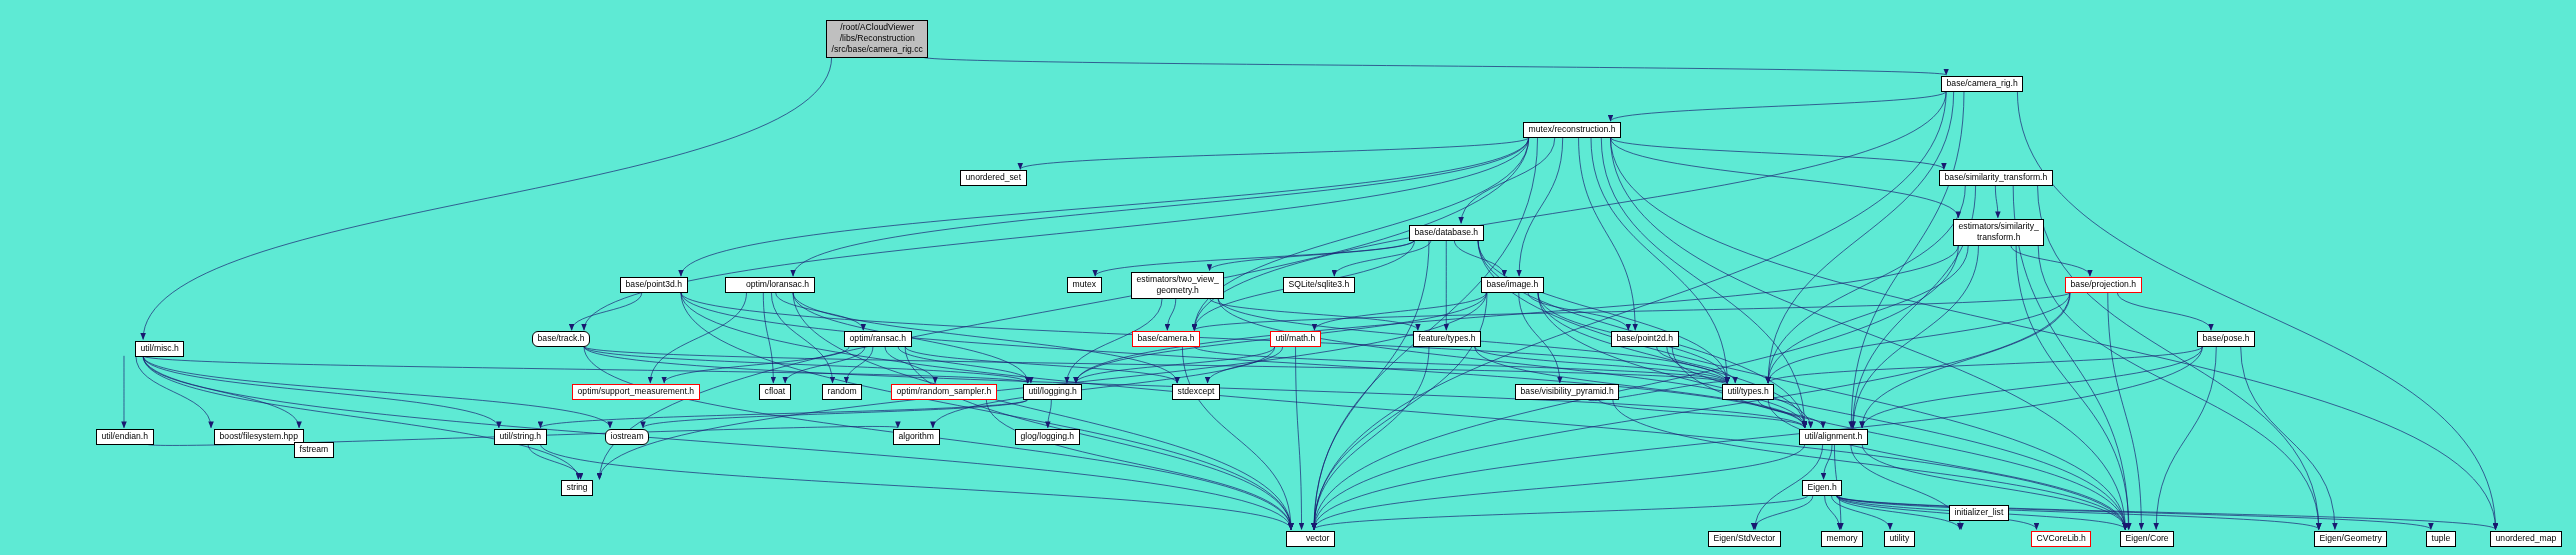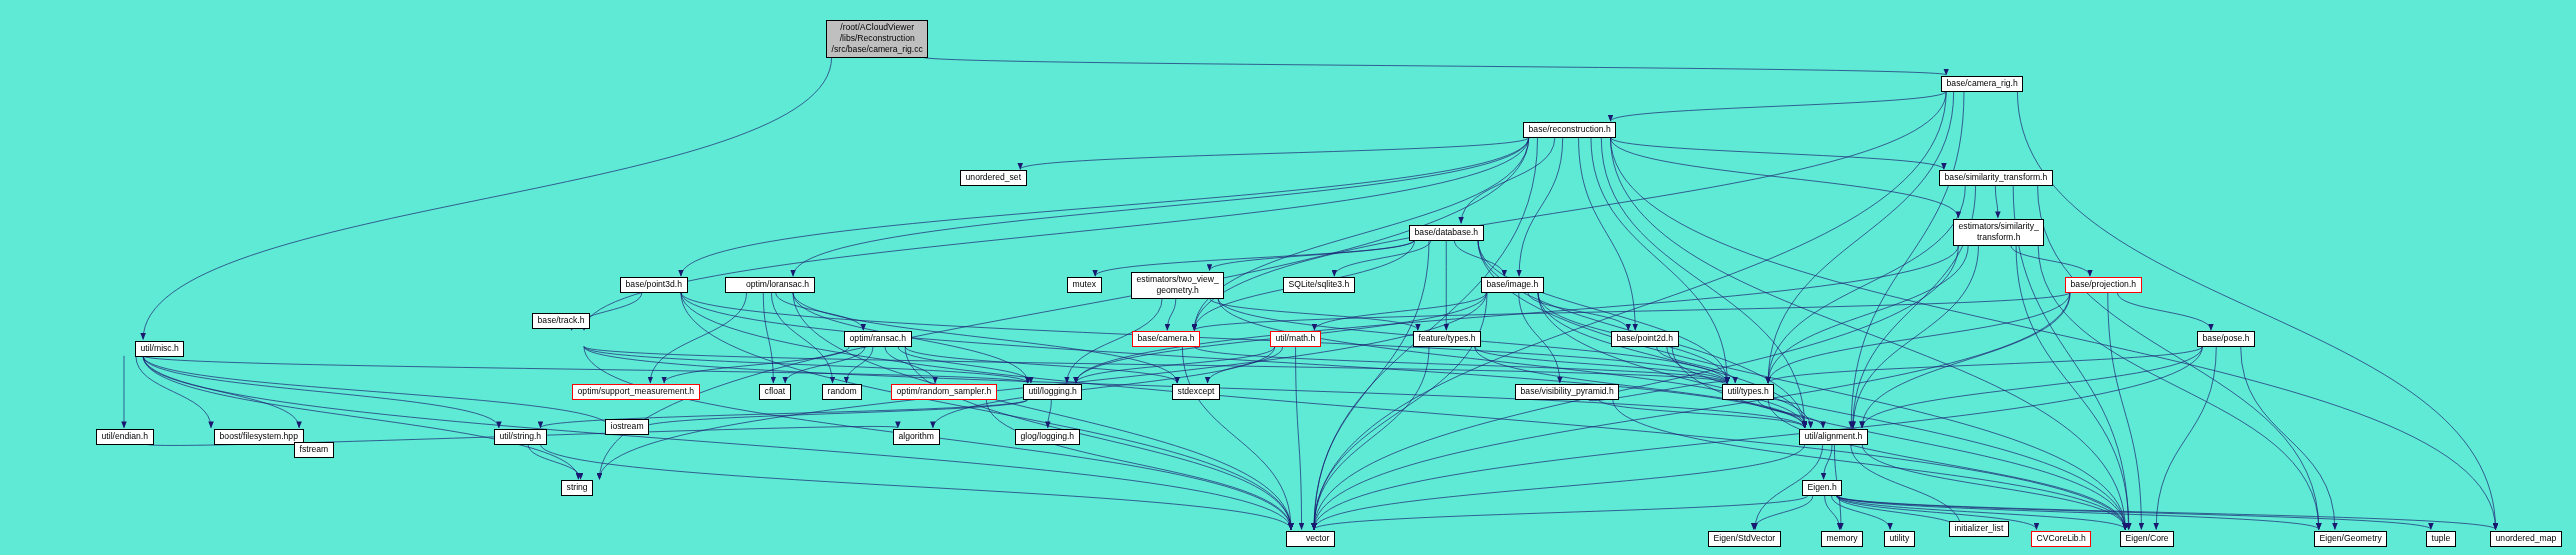--- a/index.html
+++ b/index.html
@@ -182,65 +182,65 @@
         <path d="M 1558.5 605.5 C 1558.5 627, 975 627, 975 648.5" class="edge" marker-end="url(#arrow)"></path>
         <path d="M 1594.16 605.5 C 1594.16 627, 1588.84 627, 1588.84 648.5" class="edge" marker-end="url(#arrow)"></path>
         <path d="M 1558.5 605.5 C 1558.5 627, 819.5 627, 819.5 648.5" class="edge" marker-end="url(#arrow)"></path>
       </g>
   </svg>
   <div id="node-layer">
       <div class="node root" style="left: 826px; top: 19.5px;">/root/ACloudViewer
 /libs/Reconstruction
 /src/base/camera_rig.cc</div>
       <div class="node" style="left: 1941px; top: 76px;">base/camera_rig.h</div>
-      <div class="node" style="left: 1523px; top: 122px;">base/reconstruction.h</div>
+      <div class="node" style="left: 1523px; top: 122px;">mutex/reconstruction.h</div>
       <div class="node" style="left: 960px; top: 170px;">unordered_set</div>
       <div class="node" style="left: 1939px; top: 170px;">base/similarity_transform.h</div>
       <div class="node" style="left: 1409px; top: 225px;">base/database.h</div>
       <div class="node" style="left: 1953px; top: 219px;">estimators/similarity_
 transform.h</div>
       <div class="node" style="left: 620px; top: 277px;">base/point3d.h</div>
       <div class="node" style="left: 725px; top: 277px; padding-left: 20px;">optim/loransac.h</div>
       <div class="node" style="left: 1067px; top: 277px;">mutex</div>
       <div class="node" style="left: 1131px; top: 272px;">estimators/two_view_
 geometry.h</div>
       <div class="node" style="left: 1283px; top: 277px;">SQLite/sqlite3.h</div>
       <div class="node" style="left: 1481px; top: 277px;">base/image.h</div>
       <div class="node truncated" style="left: 2065px; top: 277px;">base/projection.h</div>
-      <div class="node" style="left: 532px; top: 313px;">base/track.h</div>
+      <div class="node" style="left: 532px; top: 331px; border-radius: 6px;">base/track.h</div>
       <div class="node" style="left: 844px; top: 331px;">optim/ransac.h</div>
       <div class="node truncated" style="left: 1132px; top: 331px;">base/camera.h</div>
       <div class="node truncated" style="left: 1270px; top: 331px;">util/math.h</div>
       <div class="node" style="left: 1413px; top: 331px;">feature/types.h</div>
       <div class="node" style="left: 1611px; top: 331px;">base/point2d.h</div>
       <div class="node" style="left: 2197px; top: 331px;">base/pose.h</div>
       <div class="node" style="left: 100px; top: 341px; margin-left: 35px;">util/misc.h</div>
       <div class="node truncated" style="left: 572px; top: 384px;">optim/support_measurement.h</div>
       <div class="node" style="left: 759px; top: 384px;">cfloat</div>
       <div class="node" style="left: 822px; top: 384px;">random</div>
       <div class="node truncated" style="left: 891px; top: 384px;">optim/random_sampler.h</div>
       <div class="node" style="left: 1023px; top: 384px;">util/logging.h</div>
       <div class="node" style="left: 1172px; top: 384px;">stdexcept</div>
       <div class="node" style="left: 1515px; top: 384px;">base/visibility_pyramid.h</div>
       <div class="node" style="left: 1722px; top: 384px;">util/types.h</div>
       <div class="node" style="left: 96px; top: 429px;">util/endian.h</div>
       <div class="node" style="left: 178px; top: 429px; margin-left: 36px;">boost/filesystem.hpp</div>
       <div class="node" style="left: 294px; top: 442px; text-align: right;">fstream</div>
       <div class="node" style="left: 494px; top: 429px;">util/string.h</div>
-      <div class="node" style="left: 605px; top: 419px;">iostream</div>
+      <div class="node" style="left: 605px; top: 429px; border-radius: 6px;">iostream</div>
       <div class="node" style="left: 893px; top: 429px;">algorithm</div>
       <div class="node" style="left: 1015px; top: 429px;">glog/logging.h</div>
       <div class="node" style="left: 1799px; top: 429px;">util/alignment.h</div>
       <div class="node" style="left: 561px; top: 480px;">string</div>
       <div class="node" style="left: 1802px; top: 480px;">Eigen.h</div>
       <div class="node" style="left: 1286px; top: 531px; padding-left: 19px;">vector</div>
       <div class="node" style="left: 1708px; top: 531px;">Eigen/StdVector</div>
       <div class="node" style="left: 1821px; top: 531px;">memory</div>
       <div class="node" style="left: 1884px; top: 531px;">utility</div>
-      <div class="node" style="left: 1949px; top: 521px;">initializer_list</div>
+      <div class="node" style="left: 1949px; top: 505px;">initializer_list</div>
       <div class="node truncated" style="left: 2031px; top: 531px;">CVCoreLib.h</div>
       <div class="node" style="left: 2120px; top: 531px;">Eigen/Core</div>
       <div class="node" style="left: 2314px; top: 531px;">Eigen/Geometry</div>
       <div class="node" style="left: 2426px; top: 531px;">tuple</div>
       <div class="node" style="left: 2490px; top: 531px;">unordered_map</div>
     </div>
 </div>
 
 
 </body></html>

